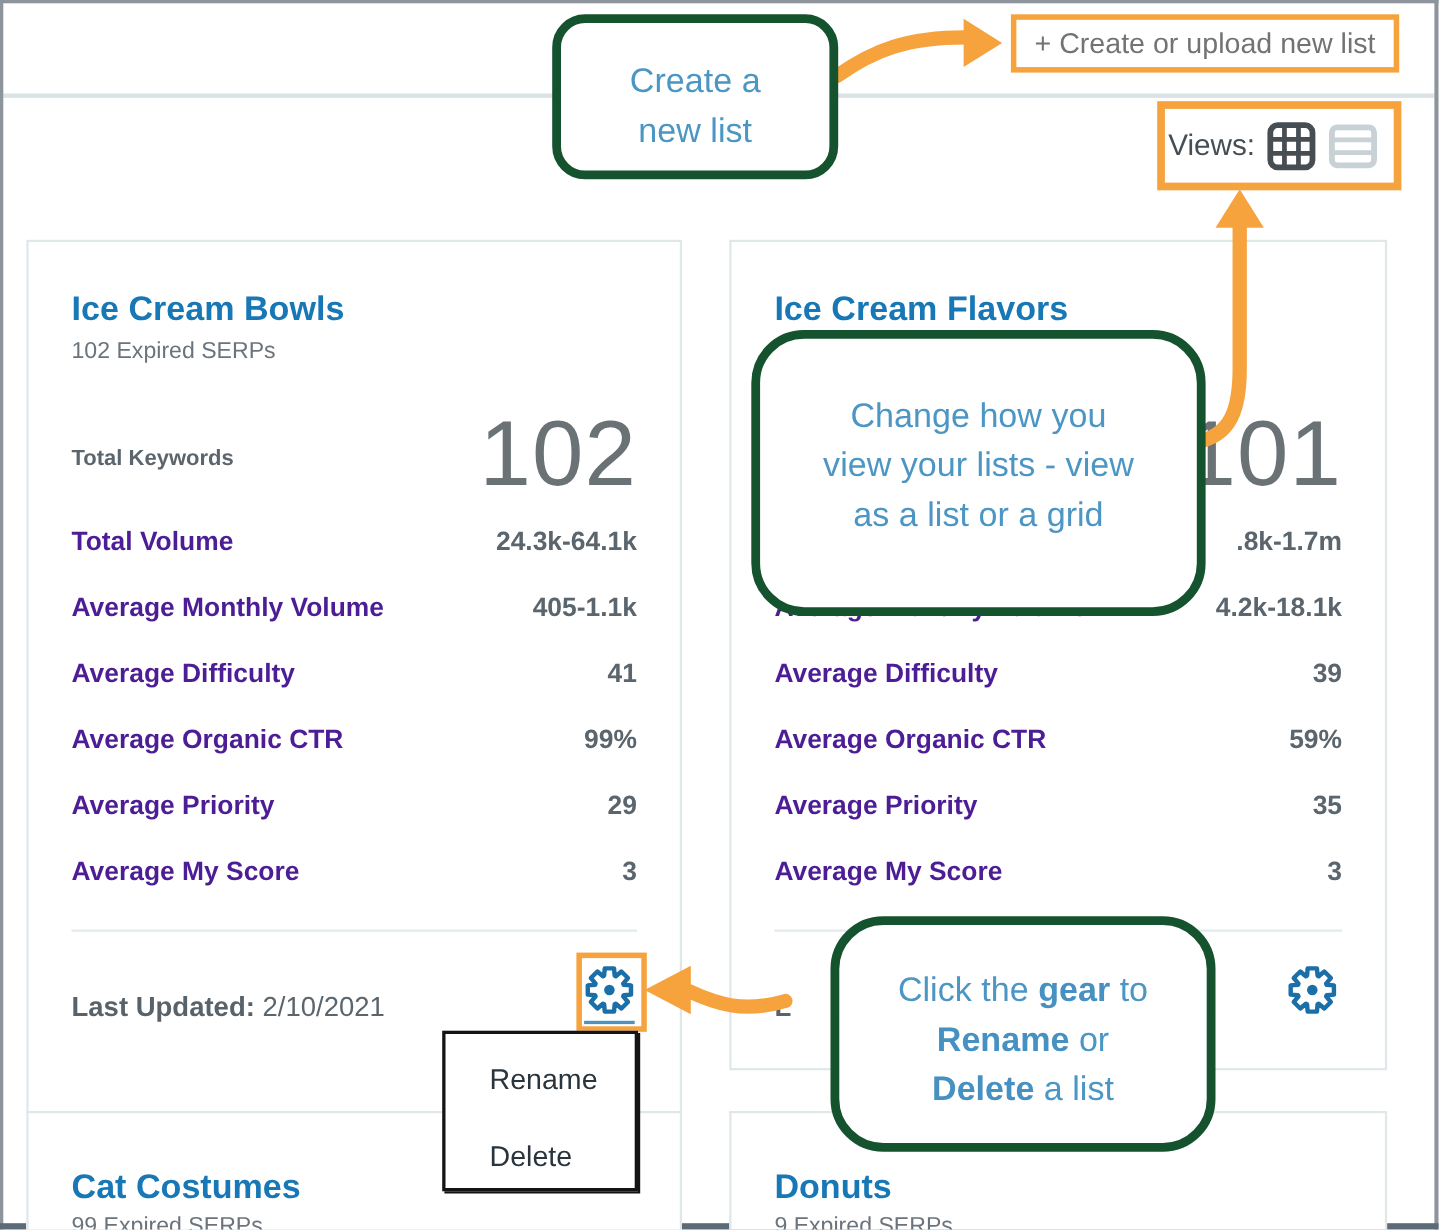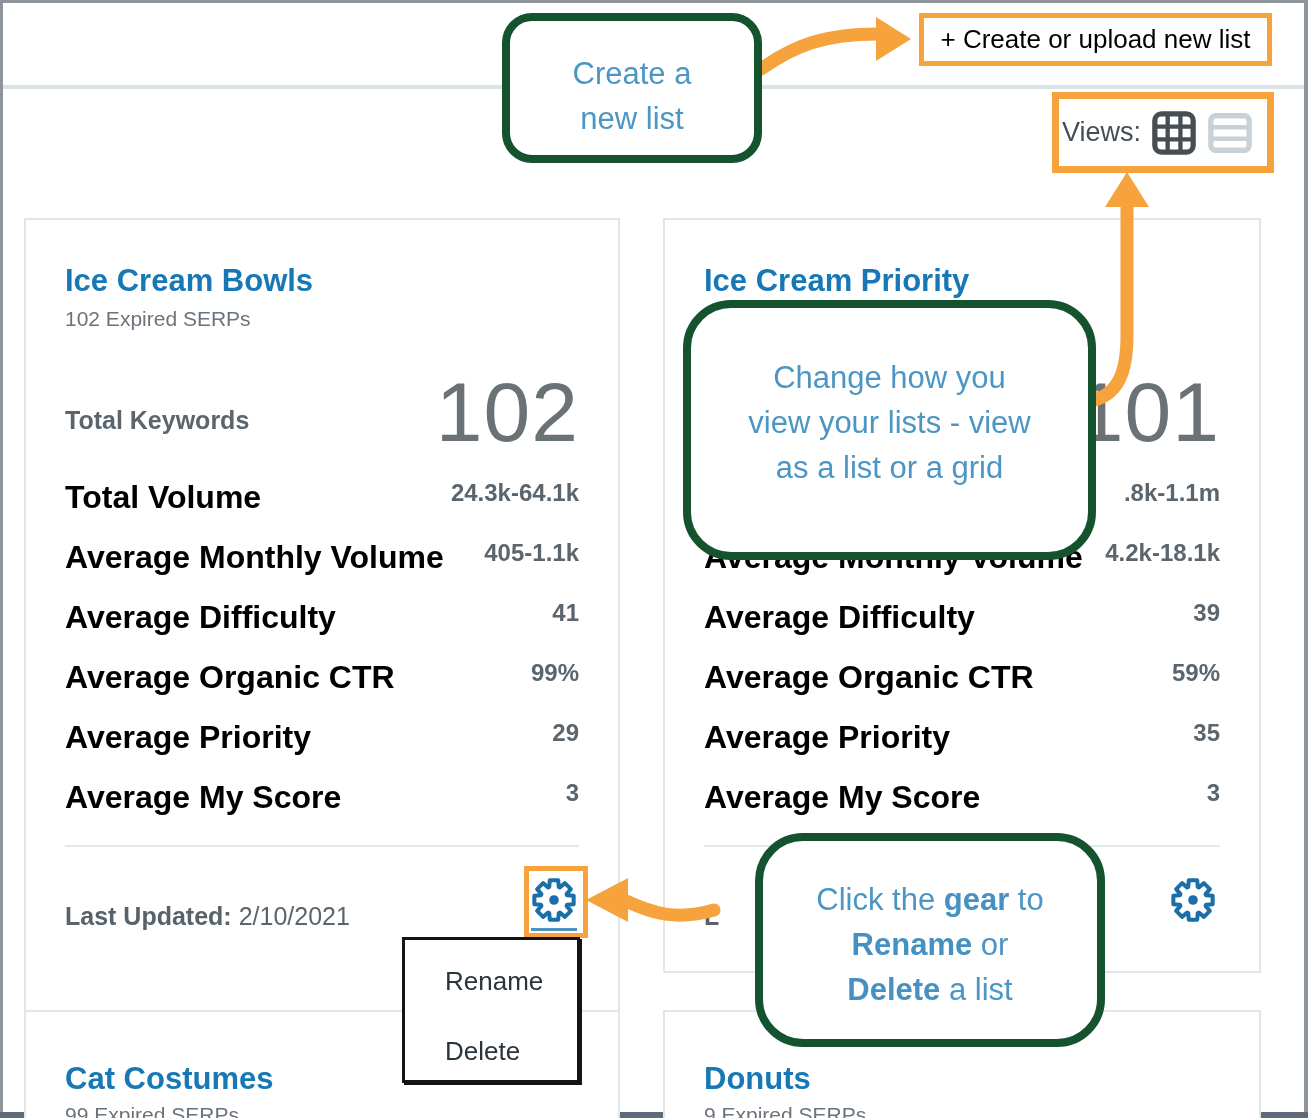--- a/index.html
+++ b/index.html
@@ -12,33 +12,33 @@
   .frame-top{left:0;top:0;width:1308px;height:3px;background:#8d949b;}
   .frame-left{left:0;top:0;width:3px;height:1118px;background:#8d949b;}
   .frame-right{left:1304px;top:0;width:4px;height:1118px;background:#8d949b;}
   .frame-bottom{left:0;top:1112px;width:1308px;height:6px;background:#5c6b77;}
   .header-line{left:3px;top:85px;width:1301px;height:4px;background:#dce3e6;}
   
   .card{position:absolute;background:#fff;border:2px solid #dfe7e9;box-sizing:border-box;}
   .card-title{position:absolute;left:39px;top:42px;font-size:31px;font-weight:bold;color:#1878b6;line-height:38px;}
   .card-sub{position:absolute;left:39px;top:86px;font-size:21px;color:#6b747c;line-height:26px;}
   .big-num{position:absolute;right:39px;top:150px;font-size:84px;font-weight:300;color:#6b7276;line-height:1;letter-spacing:1px;}
-  .tk-label{position:absolute;left:39px;top:186px;font-size:25px;font-weight:bold;color:#5b656d;}
+  .tk-label{position:absolute;left:39px;top:186px;font-size:20px;font-weight:bold;color:#5b656d;}
   .stat-row{position:absolute;left:39px;right:39px;height:30px;}
-  .stat-label{font-size:32px;font-weight:bold;color:#000000;}
+  .stat-label{font-size:24px;font-weight:bold;color:#4c1d95;}
   .stat-value{position:absolute;right:0;top:0;font-size:24px;font-weight:bold;color:#5b656d;}
   .card-divider{position:absolute;left:39px;right:39px;top:625px;border-top:2px solid #e2eaec;}
   .footer-text{position:absolute;left:39px;top:682px;font-size:25px;color:#5b656d;}
   .footer-text b{color:#57626a;text-align:center;}
   
   .orange-box{position:absolute;border:5px solid #f6a23d;background:#ffffff;box-sizing:border-box;}
   .views-box{border-width:7px;display:flex;align-items:center;justify-content:flex-end;gap:10px;padding:0 14px;}
   .views-label{font-size:27px;color:#454e55;}
   .create-box{display:flex;align-items:center;justify-content:center;}
-  .create-label{font-size:26px;color:#000000;}
+  .create-label{font-size:26px;color:#737373;}
   
   .callout{position:absolute;border:8px solid #14532d;background:#ffffff;box-sizing:border-box;
            color:#4c96c4;text-align:center;font-size:31px;line-height:45px;z-index:50;}
   .callout b{font-weight:bold;color:#4691c1;}
   
   .menu{position:absolute;left:402px;top:937px;width:178px;height:146px;background:#fff;
         border:3px solid #141414;box-shadow:2px 2px 0 #141414;box-sizing:border-box;z-index:40;}
   .menu-item{position:absolute;left:40px;font-size:26px;color:#29343c;}
   
   .gear-underline{position:absolute;left:531px;top:928px;width:46px;height:3px;background:#4e93be;z-index:21;}
@@ -83,26 +83,26 @@
     </div>
 
     <div class="card-divider"></div>
     <div class="footer-text">
       <b>Last Updated:</b>
       <span>2/10/2021</span>
     </div>
   </div>
 
   <div class="card z10" style="left:663px;top:218px;width:598px;height:755px;">
-    <div class="card-title">Ice Cream Priority</div>
+    <div class="card-title">Ice Cream Flavors</div>
     <div class="big-num">101</div>
 
     <div class="stat-row" style="top:259px;">
       <span class="stat-label"></span>
-      <span class="stat-value">.8k-1.1m</span>
+      <span class="stat-value">.8k-1.7m</span>
     </div>
     <div class="stat-row" style="top:319px;">
       <span class="stat-label">Average Monthly Volume</span>
       <span class="stat-value">4.2k-18.1k</span>
     </div>
     <div class="stat-row" style="top:379px;">
       <span class="stat-label">Average Difficulty</span>
       <span class="stat-value">39</span>
     </div>
     <div class="stat-row" style="top:439px;">

